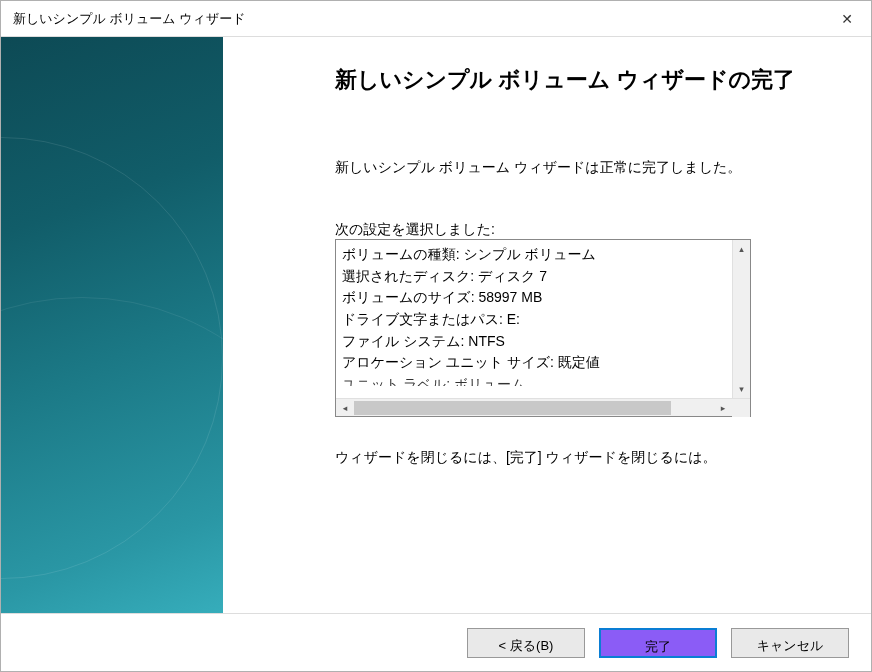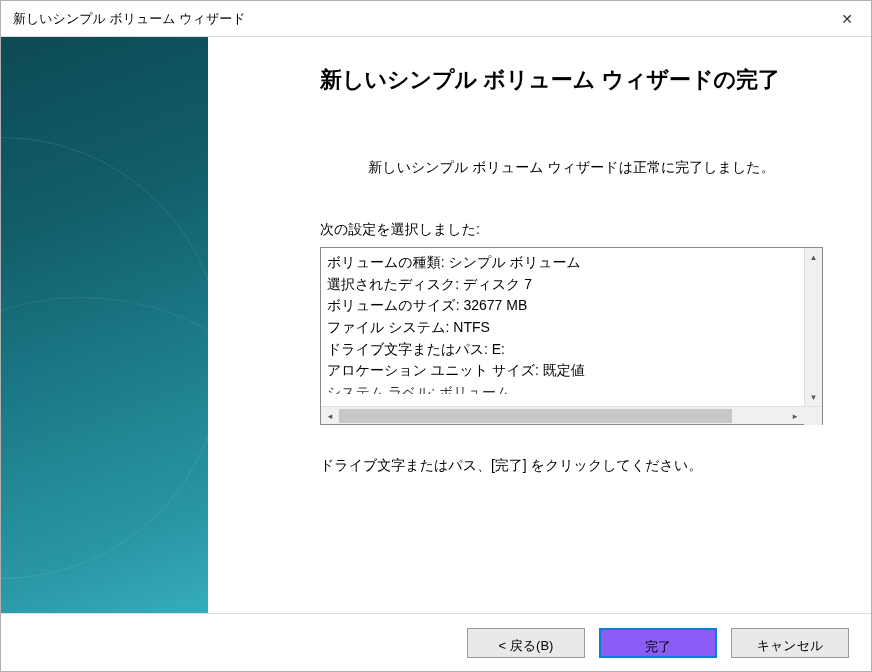--- a/index.html
+++ b/index.html
@@ -86,29 +86,27 @@
       color: #000;
     }
     .heading {
       font-size: 22px;
       font-weight: 600;
       margin-bottom: 64px;
     }
     .desc {
       font-size: 14px;
       margin-bottom: 44px;
-      text-align: center;
     }
     .settings-label {
       font-size: 14px;
-      margin-bottom: 8px;
     }
     .settings-box {
       border: 1px solid #888;
-      width: 503px;
+      width: 416px;
       height: 178px;
       display: flex;
       flex-direction: column;
       background: #fff;
     }
     .settings-scroll-area {
       flex: 1;
       display: flex;
       overflow: hidden;
     }
@@ -218,43 +216,43 @@
       <div class="main">
         <div class="heading">新しいシンプル ボリューム ウィザードの完了</div>
         <div class="desc">新しいシンプル ボリューム ウィザードは正常に完了しました。</div>
         <div class="settings-label">次の設定を選択しました:</div>
 
         <div class="settings-box">
           <div class="settings-scroll-area">
             <div class="settings-content">
               <div>ボリュームの種類: シンプル ボリューム</div>
               <div>選択されたディスク: ディスク 7</div>
-              <div>ボリュームのサイズ: 32677 MB</div>
+              <div>ボリュームのサイズ: 58997 MB</div>
+              <div>ドライブ文字またはパス: E:</div>
               <div>ファイル システム: NTFS</div>
-              <div>ドライブ文字またはパス: E:</div>
               <div>アロケーション ユニット サイズ: 既定値</div>
-              <div style="opacity:0.8; overflow:hidden; height:12px;">システム ラベル: ボリューム</div>
+              <div style="opacity:0.8; overflow:hidden; height:12px;">ユニット ラベル: ボリューム</div>
             </div>
             <div class="vscroll">
               <div class="arrow">▴</div>
               <div class="track"></div>
               <div class="arrow">▾</div>
             </div>
           </div>
           <div class="hscroll">
             <div class="arrow">◂</div>
             <div class="htrack">
               <div class="hthumb"></div>
             </div>
             <div class="arrow">▸</div>
             <div class="corner"></div>
           </div>
         </div>
 
-        <div class="closing-note">ドライブ文字またはパス、[完了] をクリックしてください。</div>
+        <div class="closing-note">ウィザードを閉じるには、[完了] ウィザードを閉じるには。</div>
       </div>
     </div>
 
     <div class="footer">
       <button class="btn">&lt; 戻る(B)</button>
       <button class="btn primary">完了</button>
       <button class="btn">キャンセル</button>
     </div>
   </div>
 </div>

